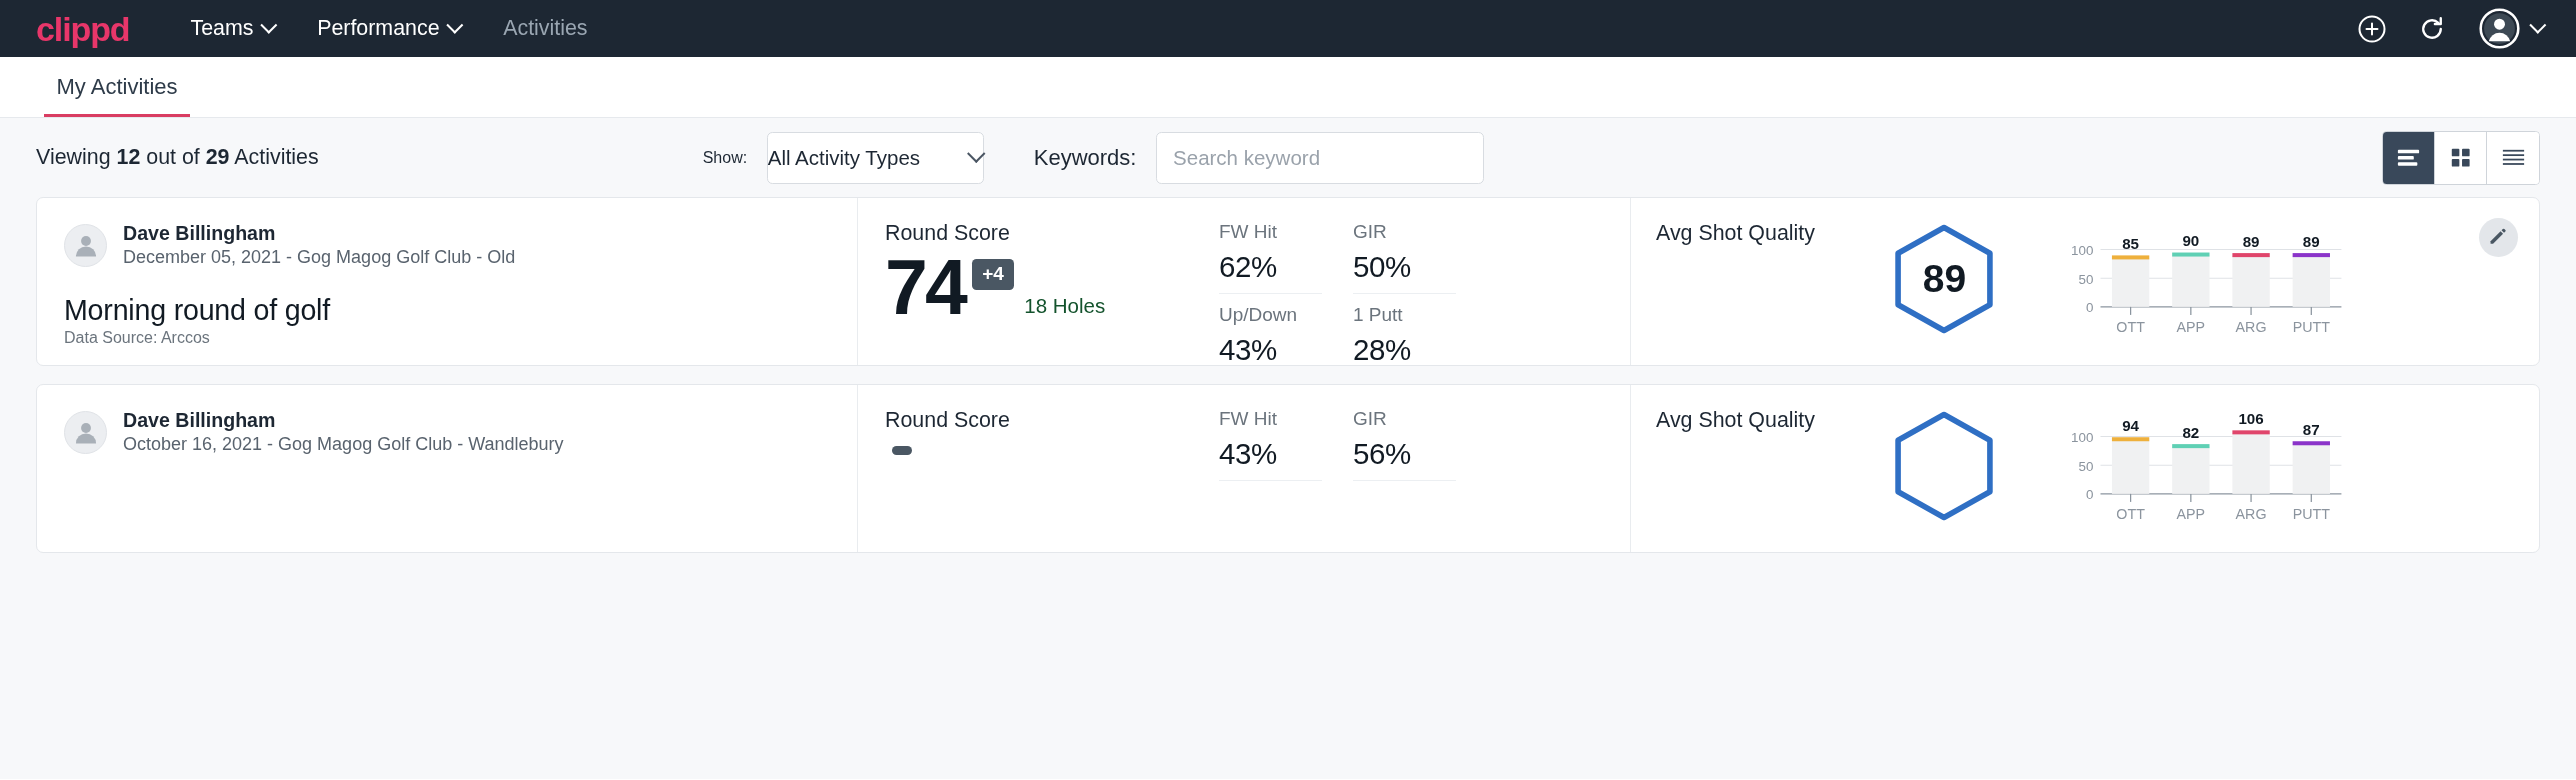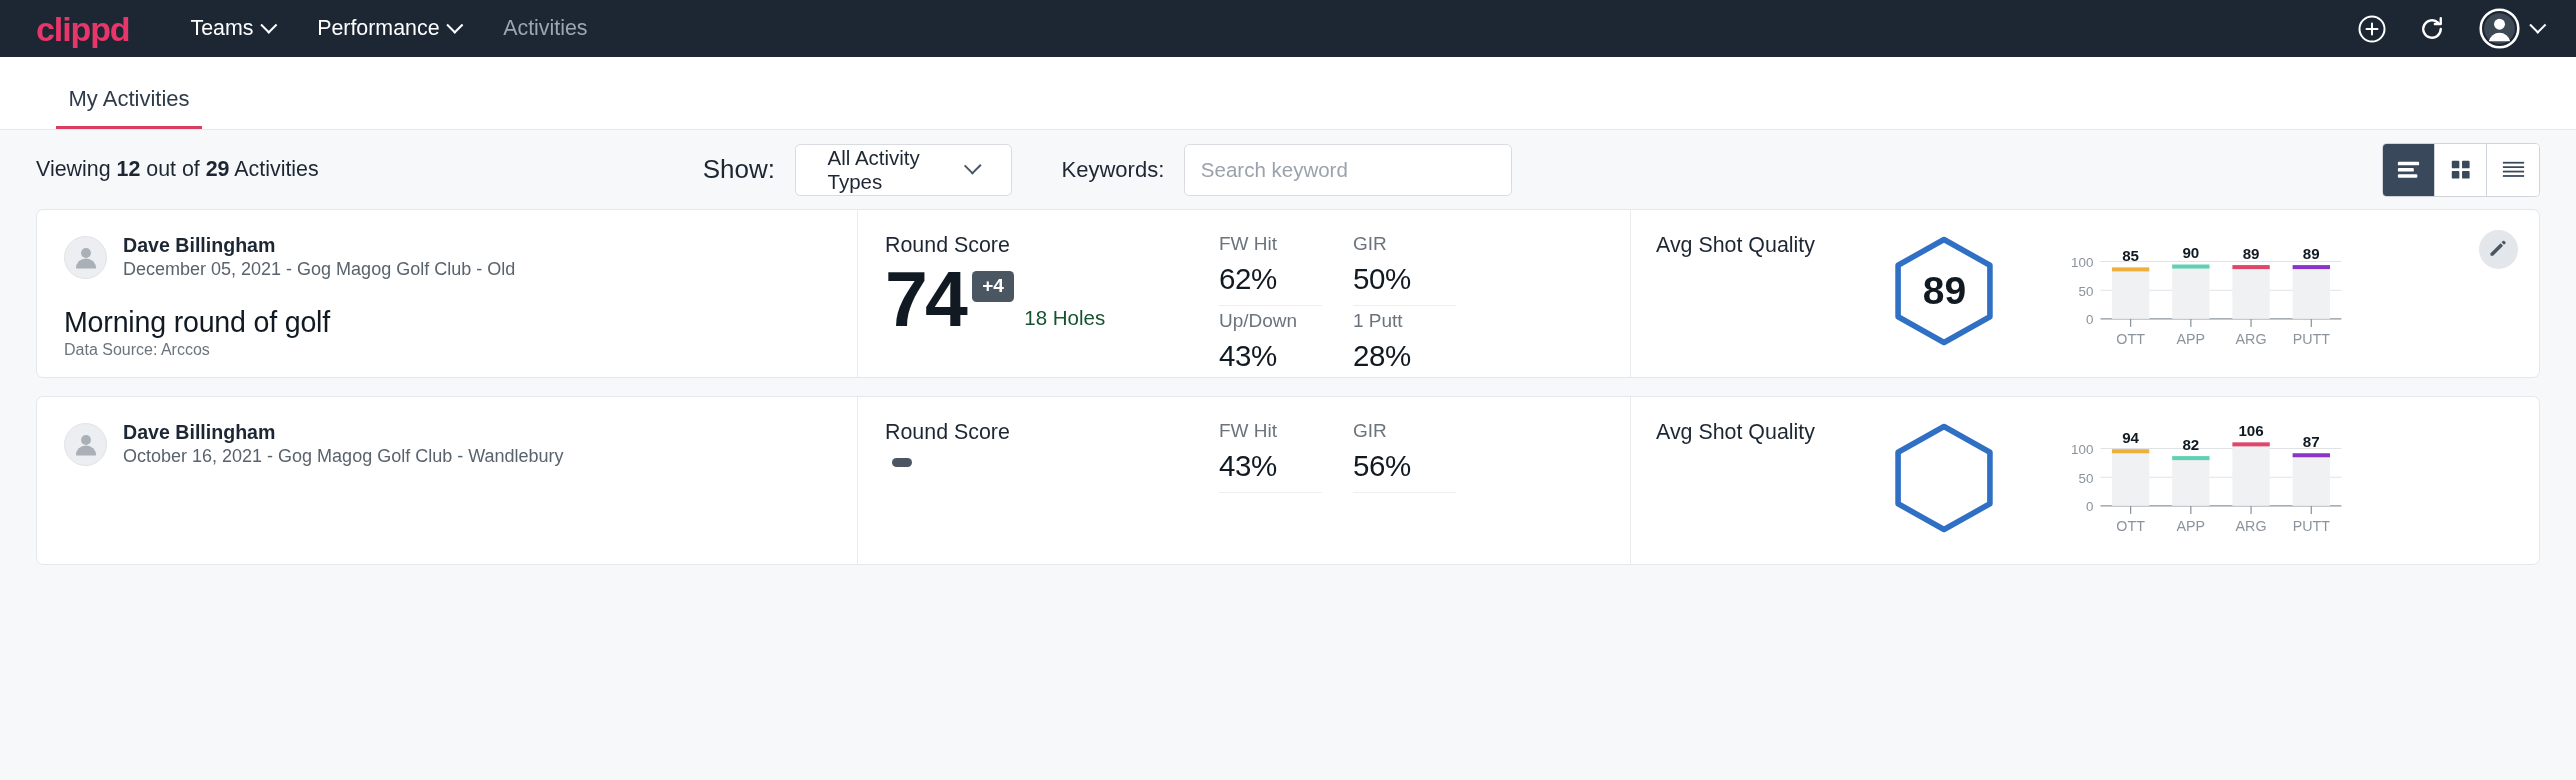--- a/index.html
+++ b/index.html
@@ -48,25 +48,25 @@
     color: #fff;
     margin-left: 30px;
     display: flex;
     align-items: center;
     justify-content: center;
   }
   .avatar-wrap { display:flex; align-items:center; gap:12.5px; margin-left: 32px; }
 
   
   .tabbar {
-    height: 73px;
+    height: 61px;
     background: #ffffff;
     display: flex;
     align-items: flex-end;
-    padding-left: 56px;
+    padding-left: 44px;
     border-bottom: 0.9px solid #e6e9ed;
   }
   .tab {
     font-size: 22px;
     color: #2e3b49;
     padding: 0 12.5px 14.3px 12.5px;
     border-bottom: 3.6px solid transparent;
   }
   .tab.active { border-bottom-color: #d93d62; }
 
@@ -80,28 +80,28 @@
   }
 
   .filterrow {
     height: 79px;
     display: flex;
     align-items: center;
   }
   .viewing { font-size: 21.4px; color: #1d2733; }
   .viewing b { font-weight: 700; }
   .filterspacer1 { width: 384px; }
-  .showlabel { font-size: 26px; color: #1d2733; margin-right: 19.6px; }
+  .showlabel { font-size: 16px; color: #1d2733; margin-right: 19.6px; }
   .select {
     width: 217px; height: 52px;
     background: #fff;
     border: 0.9px solid #d8dce1;
     border-radius: 5.4px;
     display: flex; align-items: center;
-    padding: 0 32px;
+    padding: 0 0;
     font-size: 20.5px; color: #1d2733;
     justify-content: space-between;
   }
   .select .chev2 {
     width: 12.5px; height: 12.5px;
     border-right: 2.7px solid #4a5563;
     border-bottom: 2.7px solid #4a5563;
     transform: rotate(45deg) translate(-2.7px,-2.7px);
   }
   .kwlabel { font-size: 22px; color: #1d2733; margin-left: 50px; margin-right: 19.6px; }
@@ -185,21 +185,21 @@
     width: 411px;
     padding: 23px 0 0 0;
     display: grid;
     grid-template-columns: 103px 103px;
     column-gap: 31px;
     align-content: start;
   }
   .statcell { }
   .statlbl { font-size: 19px; color: #6b747d; }
   .statval { font-size: 29.5px; font-weight: 400; color: #111a23; margin-top: 7.1px; letter-spacing: -0.4px; }
-  .statcell.top { border-bottom: 1.8px solid #eceff2; padding-bottom: 9px; margin-bottom: 4px; }
+  .statcell.top { border-bottom: 1.8px solid #eceff2; padding-bottom: 9px; margin-bottom: 10px; }
 
   .col-quality {
     flex: 1;
     border-left: 0.9px solid #e9ecef;
     padding: 23px 0 0 25px;
     display: flex;
     flex-direction: row;
     gap: 40px;
   }
   .qbody { display: flex; align-items: flex-start; margin-top: 1.8px; }

